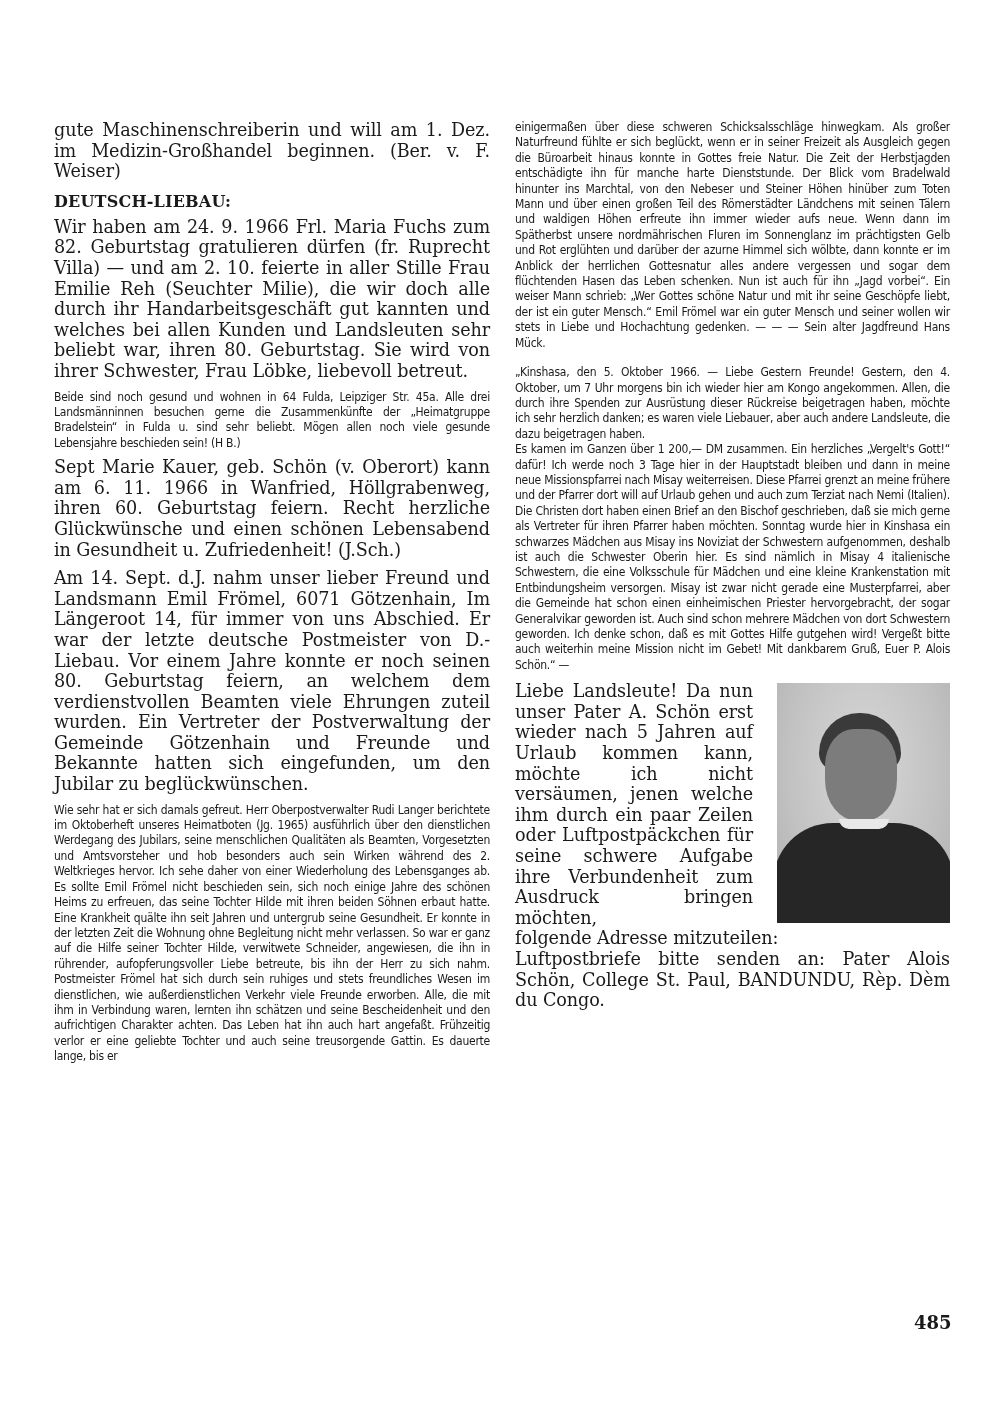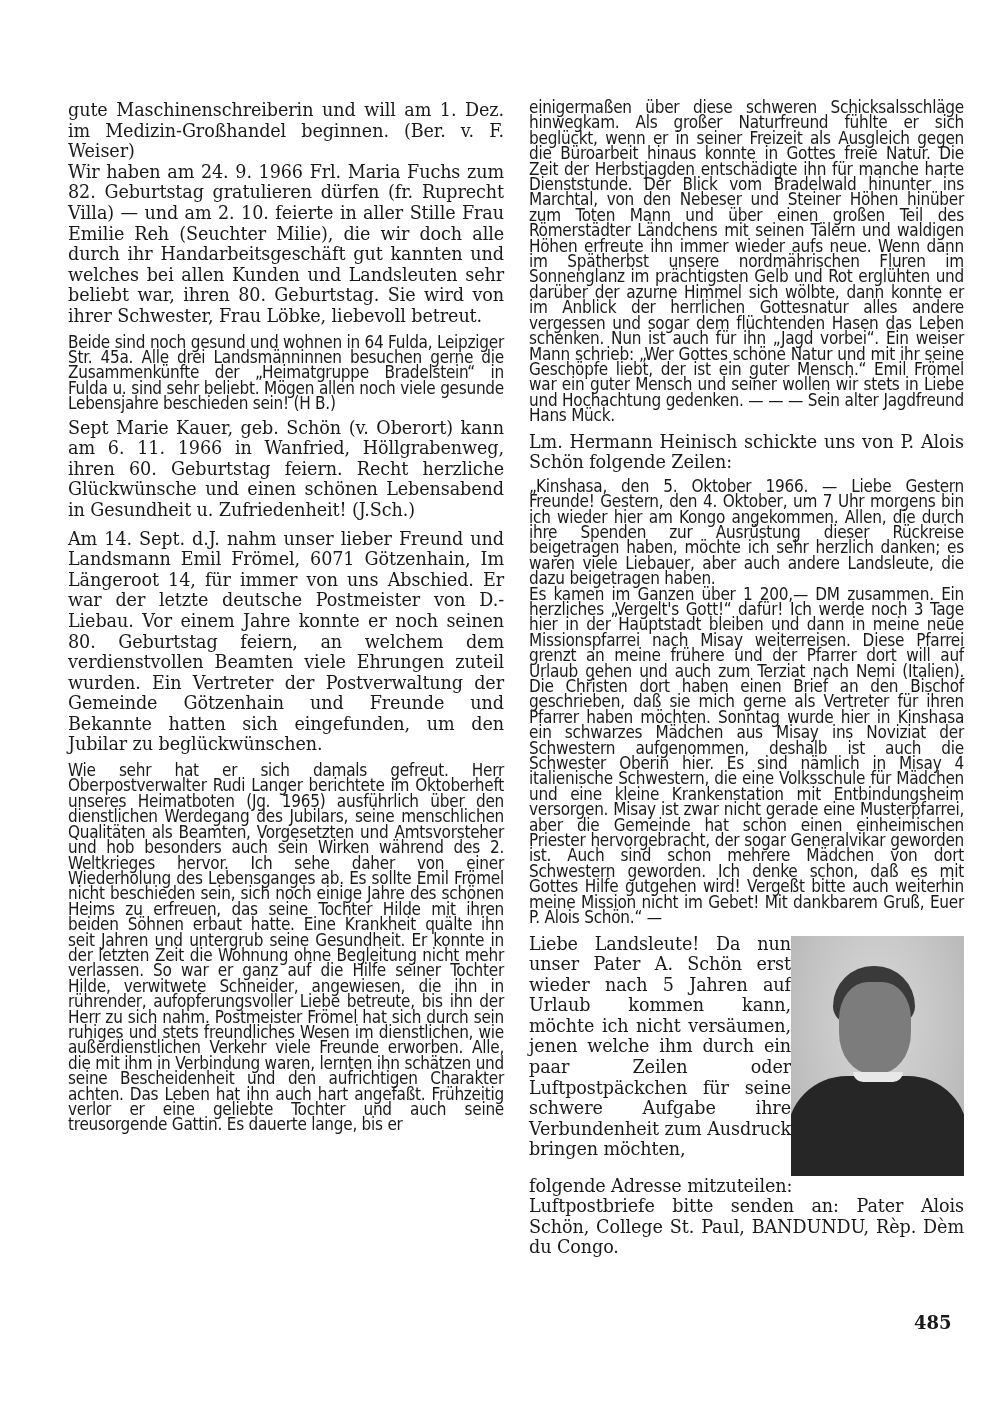--- a/index.html
+++ b/index.html
@@ -1,61 +1,61 @@
 <!DOCTYPE html>
 <html><head>
 <meta charset="utf-8">
 <style>
   html, body { margin: 0; padding: 0; }
   body {
     width: 1000px; height: 1408px; background: #ffffff; color: #1a1a1a;
     position: relative; overflow: hidden;
     font-family: "DejaVu Serif", "Liberation Serif", serif;
   }
-  .col { position: absolute; top: 100px; margin-left: 14px; }
+  .col { position: absolute; top: 120px; }
   #col-left { left: 54px; width: 436px; }
   #col-right { left: 515px; width: 435px; }
   .big { font-family: "DejaVu Serif", serif; font-size: 17.6px; line-height: 20.6px; text-align: justify; margin: 0; letter-spacing: -0.1px; }
-  .small { font-family: "DejaVu Sans Condensed", "DejaVu Sans", "Liberation Sans Narrow", sans-serif; font-size: 17px; line-height: 15.4px; text-align: justify; margin: 0; font-stretch: condensed; letter-spacing: -0.25px; }
+  .small { font-family: "DejaVu Sans Condensed", "DejaVu Sans", "Liberation Sans Narrow", sans-serif; font-size: 12px; line-height: 15.4px; text-align: justify; margin: 0; font-stretch: condensed; letter-spacing: -0.25px; }
   h2.heading { font-family: "DejaVu Serif", serif; font-weight: bold; font-size: 16px; margin: 10px 0 6px 0; letter-spacing: 0.2px; }
   b { font-weight: normal; }
   .gap-s { height: 6px; }
   .gap-m { height: 8px; }
-  .photo-block { display: flex; gap: 0; }
+  .photo-block { display: flex; gap: 24px; }
   .photo-text { flex: 1; }
   .photo {
     width: 173px; height: 240px; margin-top: 2px; position: relative; overflow: hidden;
     background: radial-gradient(ellipse at 50% 35%, #d8d8d8 0%, #c2c2c2 60%, #b0b0b0 100%);
   }
   .photo .hair { position: absolute; left: 42px; top: 30px; width: 82px; height: 58px; background: #3a3a3a; border-radius: 45px 45px 20px 20px; }
   .photo .face { position: absolute; left: 48px; top: 46px; width: 72px; height: 92px; background: #7c7c7c; border-radius: 40% 40% 45% 45%; }
   .photo .collar { position: absolute; left: 62px; top: 136px; width: 50px; height: 10px; background: #e8e8e8; border-radius: 0 0 20px 20px; }
   .photo .body { position: absolute; left: -4px; top: 140px; width: 181px; height: 110px; background: #262626; border-radius: 60px 60px 0 0; }
   .page-number { position: absolute; left: 914px; top: 1312px; font-family: "DejaVu Serif", serif; font-weight: bold; font-size: 18px; text-align: center; }
 </style>
 </head>
 <body>
 
 <div id="col-left" class="col">
   <p class="big">gute Maschinenschreiberin und will am 1. Dez. im Medizin-Großhandel beginnen. (Ber. v. F. Weiser)</p>
+  <h2 class="heading">DEUTSCH-LIEBAU:</h2>
   <p class="big"><span>Wir haben am 24. 9. 1966 Frl. </span><b>Maria Fuchs</b><span> zum 82. Geburtstag gratulieren dürfen (fr. Ruprecht Villa) — und am 2. 10. feierte in aller Stille Frau </span><b>Emilie Reh</b><span> (Seuchter Milie), die wir doch alle durch ihr Handarbeitsgeschäft gut kannten und welches bei allen Kunden und Landsleuten sehr beliebt war, ihren 80. Geburtstag. Sie wird von ihrer Schwester, Frau Löbke, liebevoll betreut.</span></p>
   <div class="gap-m"></div>
   <p class="small">Beide sind noch gesund und wohnen in 64 Fulda, Leipziger Str. 45a. Alle drei Landsmänninnen besuchen gerne die Zusammenkünfte der „Heimatgruppe Bradelstein“ in Fulda u. sind sehr beliebt. Mögen allen noch viele gesunde Lebensjahre beschieden sein! (H B.)</p>
   <div class="gap-s"></div>
   <p class="big"><span>Sept </span><b>Marie Kauer</b><span>, geb. Schön (v. Oberort) kann am 6. 11. 1966 in Wanfried, Höllgrabenweg, ihren 60. Geburtstag feiern. Recht herzliche Glückwünsche und einen schönen Lebensabend in Gesundheit u. Zufriedenheit! (J.Sch.)</span></p>
   <div class="gap-m"></div>
   <p class="big"><span>Am 14. Sept. d.J. nahm unser lieber Freund und Landsmann </span><b>Emil Frömel</b><span>, 6071 Götzenhain, Im Längeroot 14, für immer von uns Abschied. Er war der letzte deutsche Postmeister von D.-Liebau. Vor einem Jahre konnte er noch seinen 80. Geburtstag feiern, an welchem dem verdienstvollen Beamten viele Ehrungen zuteil wurden. Ein Vertreter der Postverwaltung der Gemeinde Götzenhain und Freunde und Bekannte hatten sich eingefunden, um den Jubilar zu beglückwünschen.</span></p>
   <div class="gap-m"></div>
   <p class="small">Wie sehr hat er sich damals gefreut. Herr Oberpostverwalter Rudi Langer berichtete im Oktoberheft unseres Heimatboten (Jg. 1965) ausführlich über den dienstlichen Werdegang des Jubilars, seine menschlichen Qualitäten als Beamten, Vorgesetzten und Amtsvorsteher und hob besonders auch sein Wirken während des 2. Weltkrieges hervor. Ich sehe daher von einer Wiederholung des Lebensganges ab. Es sollte Emil Frömel nicht beschieden sein, sich noch einige Jahre des schönen Heims zu erfreuen, das seine Tochter Hilde mit ihren beiden Söhnen erbaut hatte. Eine Krankheit quälte ihn seit Jahren und untergrub seine Gesundheit. Er konnte in der letzten Zeit die Wohnung ohne Begleitung nicht mehr verlassen. So war er ganz auf die Hilfe seiner Tochter Hilde, verwitwete Schneider, angewiesen, die ihn in rührender, aufopferungsvoller Liebe betreute, bis ihn der Herr zu sich nahm. Postmeister Frömel hat sich durch sein ruhiges und stets freundliches Wesen im dienstlichen, wie außerdienstlichen Verkehr viele Freunde erworben. Alle, die mit ihm in Verbindung waren, lernten ihn schätzen und seine Bescheidenheit und den aufrichtigen Charakter achten. Das Leben hat ihn auch hart angefaßt. Frühzeitig verlor er eine geliebte Tochter und auch seine treusorgende Gattin. Es dauerte lange, bis er</p>
 </div>
 
 <div id="col-right" class="col">
   <p class="small">einigermaßen über diese schweren Schicksalsschläge hinwegkam. Als großer Naturfreund fühlte er sich beglückt, wenn er in seiner Freizeit als Ausgleich gegen die Büroarbeit hinaus konnte in Gottes freie Natur. Die Zeit der Herbstjagden entschädigte ihn für manche harte Dienststunde. Der Blick vom Bradelwald hinunter ins Marchtal, von den Nebeser und Steiner Höhen hinüber zum Toten Mann und über einen großen Teil des Römerstädter Ländchens mit seinen Tälern und waldigen Höhen erfreute ihn immer wieder aufs neue. Wenn dann im Spätherbst unsere nordmährischen Fluren im Sonnenglanz im prächtigsten Gelb und Rot erglühten und darüber der azurne Himmel sich wölbte, dann konnte er im Anblick der herrlichen Gottesnatur alles andere vergessen und sogar dem flüchtenden Hasen das Leben schenken. Nun ist auch für ihn „Jagd vorbei“. Ein weiser Mann schrieb: „Wer Gottes schöne Natur und mit ihr seine Geschöpfe liebt, der ist ein guter Mensch.“ Emil Frömel war ein guter Mensch und seiner wollen wir stets in Liebe und Hochachtung gedenken. — — — Sein alter Jagdfreund Hans Mück.</p>
   <div class="gap-m"></div>
-  <p class="big"><span>Lm. Hermann Heinisch schickte uns von </span><b>P. Alois Schön</b><span> folgende Zeilen:</span></p>
   <div class="gap-s"></div>
   <p class="small"><span>„Kinshasa, den 5. Oktober 1966. — </span><b>Liebe Gestern Freunde!</b><span> Gestern, den 4. Oktober, um 7 Uhr morgens bin ich wieder hier am Kongo angekommen. Allen, die durch ihre Spenden zur Ausrüstung dieser Rückreise beigetragen haben, möchte ich sehr herzlich danken; es waren viele Liebauer, aber auch andere Landsleute, die dazu beigetragen haben.</span></p>
   <p class="small">Es kamen im Ganzen über 1 200,— DM zusammen. Ein herzliches „Vergelt's Gott!“ dafür! Ich werde noch 3 Tage hier in der Hauptstadt bleiben und dann in meine neue Missionspfarrei nach Misay weiterreisen. Diese Pfarrei grenzt an meine frühere und der Pfarrer dort will auf Urlaub gehen und auch zum Terziat nach Nemi (Italien). Die Christen dort haben einen Brief an den Bischof geschrieben, daß sie mich gerne als Vertreter für ihren Pfarrer haben möchten. Sonntag wurde hier in Kinshasa ein schwarzes Mädchen aus Misay ins Noviziat der Schwestern aufgenommen, deshalb ist auch die Schwester Oberin hier. Es sind nämlich in Misay 4 italienische Schwestern, die eine Volksschule für Mädchen und eine kleine Krankenstation mit Entbindungsheim versorgen. Misay ist zwar nicht gerade eine Musterpfarrei, aber die Gemeinde hat schon einen einheimischen Priester hervorgebracht, der sogar Generalvikar geworden ist. Auch sind schon mehrere Mädchen von dort Schwestern geworden. Ich denke schon, daß es mit Gottes Hilfe gutgehen wird! Vergeßt bitte auch weiterhin meine Mission nicht im Gebet! Mit dankbarem Gruß, Euer P. Alois Schön.“ —</p>
   <div class="gap-m"></div>
   <div class="photo-block">
     <p class="big photo-text"><b>Liebe Landsleute!</b><span> Da nun unser </span><b>Pater A. Schön</b><span> erst wieder nach 5 Jahren auf Urlaub kommen kann, möchte ich nicht versäumen, jenen welche ihm durch ein paar Zeilen oder Luftpostpäckchen für seine schwere Aufgabe ihre Verbundenheit zum Ausdruck bringen möchten,</span></p>
     <div class="photo" title="Portrait photo of Pater Alois Schön">
       <div class="body"></div>
       <div class="hair"></div>
       <div class="face"></div>

